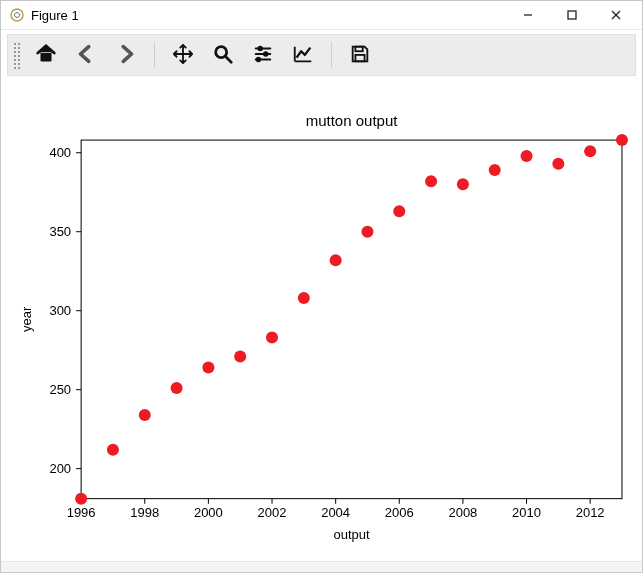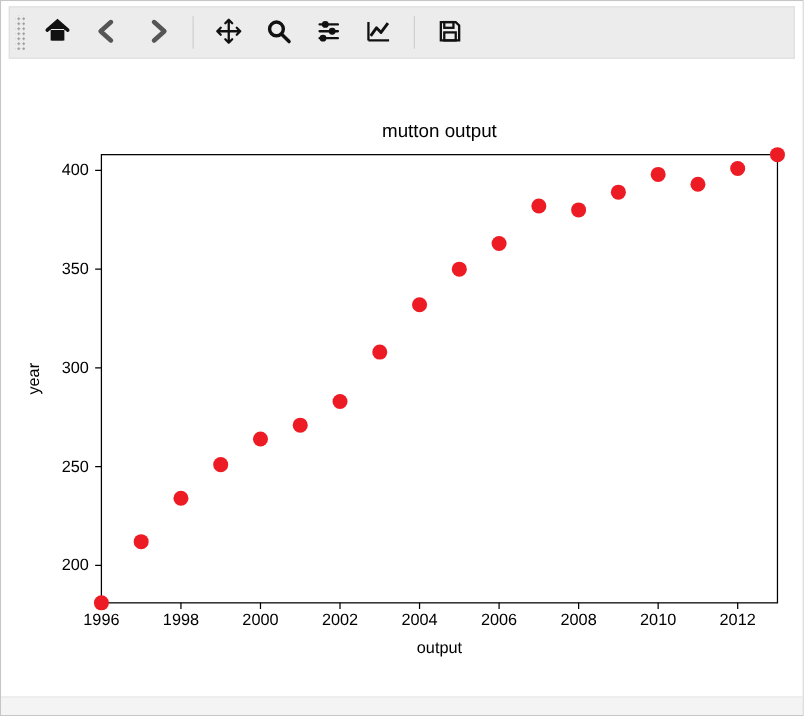--- a/index.html
+++ b/index.html
@@ -20,20 +20,46 @@
   svg.chart{display:block}
   .axis-title{font-size:13px}
   .chart-title{font-size:15px}
   .statusbar{height:14px;background:#f4f4f4;border-top:1px solid #e5e5e5}
 </style>
 </head>
 <body>
 
 <div class="window">
 
+  <div class="titlebar">
+    <span class="tb-icon">
+      <svg viewBox="0 0 16 16">
+          <circle cx="8" cy="8" r="6" fill="#fff" stroke="#c89b3c" stroke-width="1.5"></circle>
+          <path d="M5 8 Q8 3 11 8 Q8 13 5 8" fill="none" stroke="#3c78b4" stroke-width="1"></path>
+        </svg>
+    </span>
+    <span class="tb-title">Figure 1</span>
+    <span class="tb-spacer"></span>
+    <div class="tb-btn">
+      <svg viewBox="0 0 12 12" width="12" height="12">
+          <line x1="2" y1="6" x2="10" y2="6"></line>
+        </svg>
+    </div>
+    <div class="tb-btn">
+      <svg viewBox="0 0 12 12" width="12" height="12">
+          <rect x="2" y="2" width="8" height="8"></rect>
+        </svg>
+    </div>
+    <div class="tb-btn">
+      <svg viewBox="0 0 12 12" width="12" height="12">
+          <line x1="2" y1="2" x2="10" y2="10"></line>
+          <line x1="10" y1="2" x2="2" y2="10"></line>
+        </svg>
+    </div>
+  </div>
 
   <div class="toolbar-wrap">
     <div class="toolbar">
       <div class="grip"></div>
 
       <div class="tbtn">
         <span>
           <svg viewBox="0 0 24 24">
               <path d="M3 11 L12 3 L21 11 M6 10 V20 H18 V10" fill="#111" stroke="#111" stroke-width="0"></path>
               <path d="M3 11 L12 3 L21 11" fill="none" stroke="#111" stroke-width="3" stroke-linecap="round"></path>

